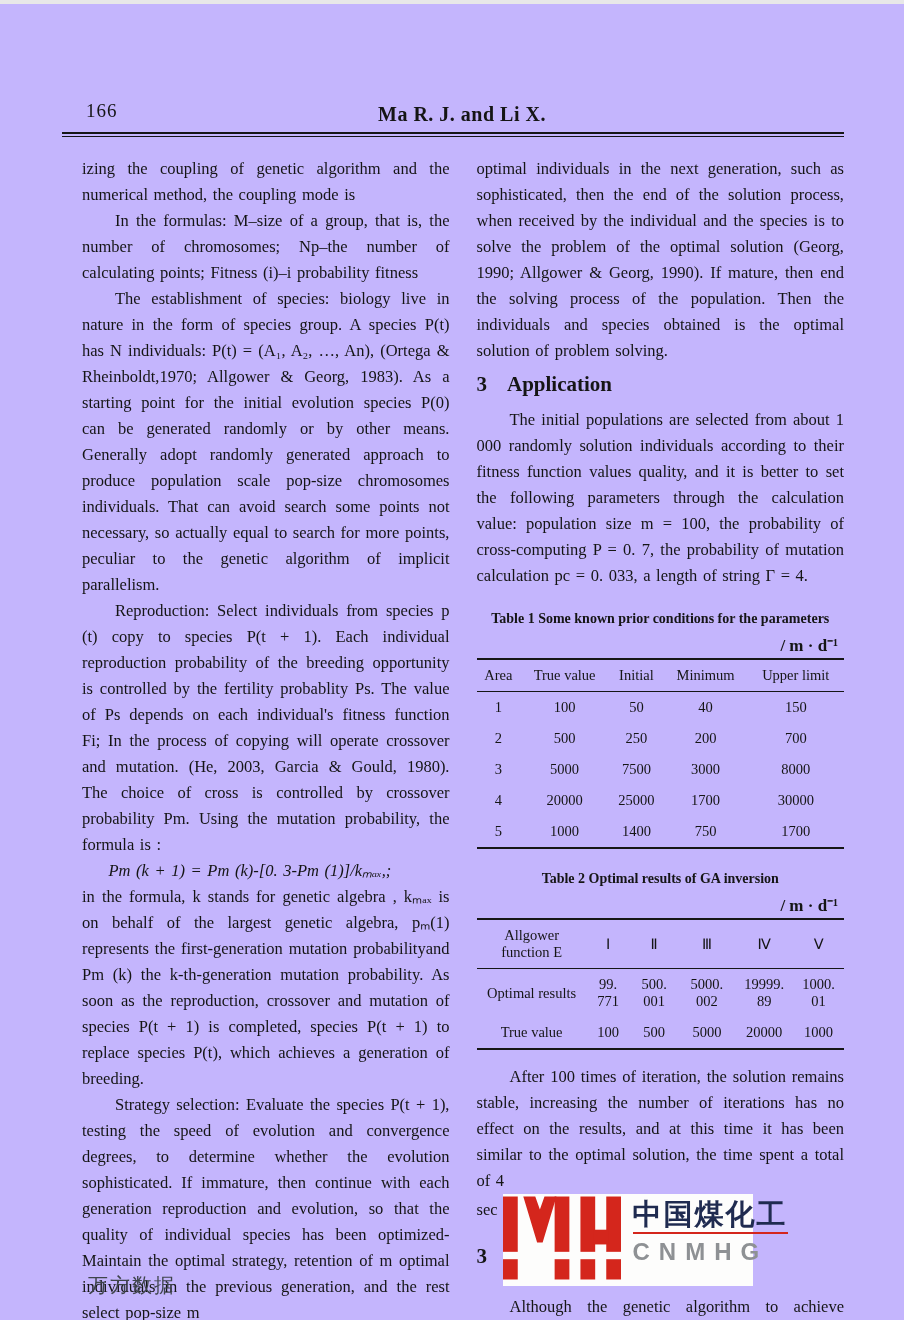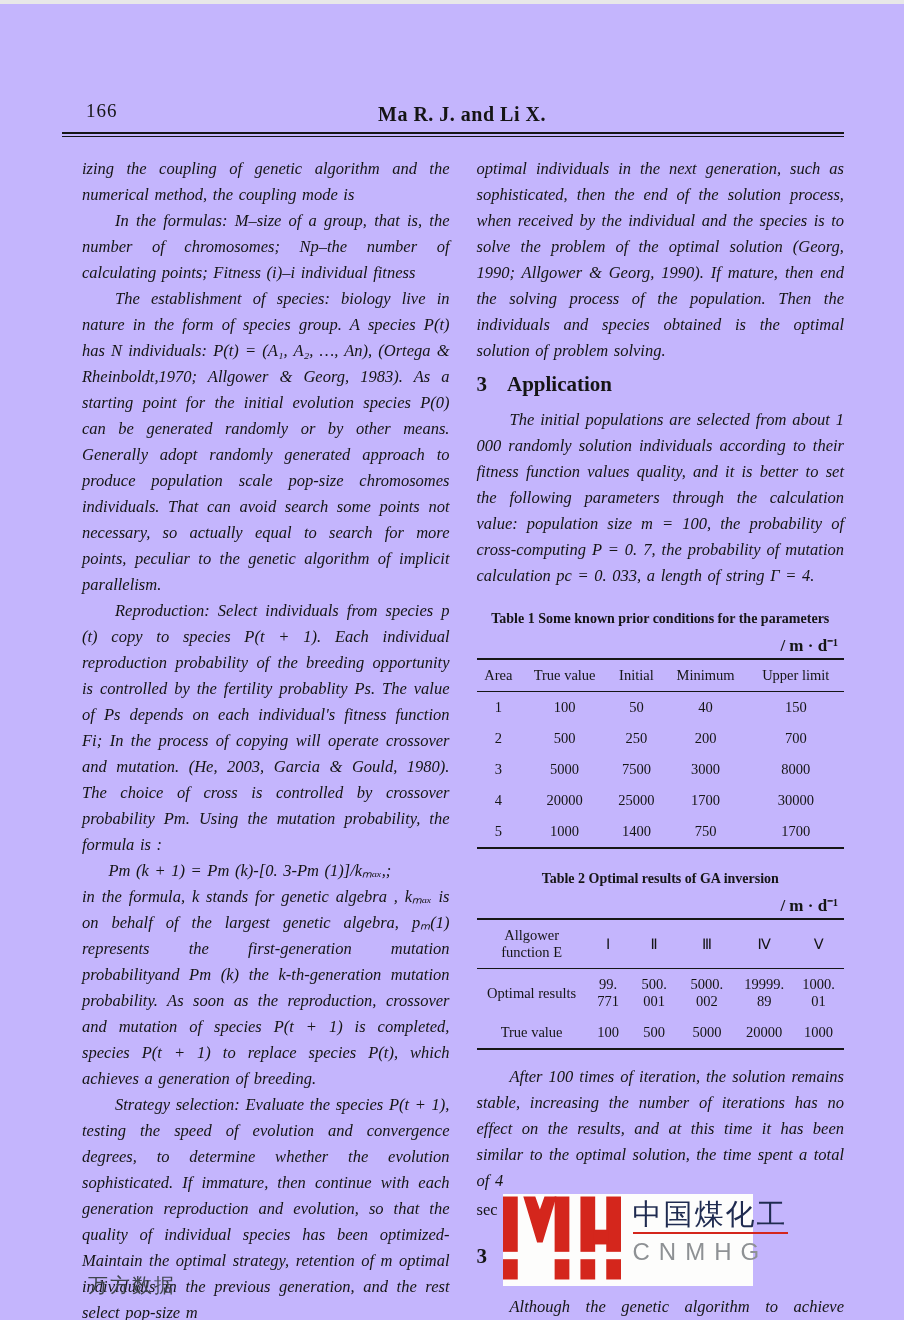--- a/index.html
+++ b/index.html
@@ -37,21 +37,20 @@
   .cols{
     position:absolute;top:152px;left:82px;width:762px;
     display:flex;gap:27px;
   }
   .col{flex:1 1 0;min-width:0;}
   .para{
     margin:0;
     font-size:16.5px;line-height:26px;
     text-align:justify;
     word-spacing:1.5px;
-    font-style:italic;
   }
   .ind{text-indent:2em;}
   .formula{text-indent:1.6em;font-style:italic;text-align:left;}
   
   .sechead{
     margin:8px 0 10px 0;
     font-size:21px;font-weight:bold;
     display:flex;align-items:baseline;
   }
   .secnum{margin-right:20px;}
@@ -95,21 +94,21 @@
   }
   .closing{margin-top:4px;}
   
   .watermark{
     position:absolute;left:26px;top:-2px;
     width:250px;height:92px;
     background:#fdfdfc;
     display:flex;align-items:flex-start;
   }
   .wm-glyph{width:118px;height:88px;flex:0 0 auto;}
-  .wm-text{margin-left:12px;padding-top:4px;}
+  .wm-text{margin-left:12px;padding-top:4px;font-weight:bold;}
   .wm-cn{
     font-family:"DejaVu Sans", sans-serif;
     font-size:29px;line-height:32px;
     letter-spacing:2px;
     color:#1f2b50;
     white-space:nowrap;
   }
   .wm-underline{height:0;border-bottom:2px solid #d4261c;margin-top:2px;}
   .wm-en{
     font-family:"Liberation Sans", sans-serif;
@@ -135,21 +134,21 @@
   <header class="pagehead">
     <span class="pageno">166</span>
     <span class="runhead">Ma R. J.  and Li X.</span>
   </header>
   <div class="rule"></div>
 
   <main class="cols">
 
     <section class="col">
       <p class="para">izing the coupling of genetic algorithm and the numerical method, the coupling mode is</p>
-        <p class="para ind">In the formulas: M–size of a group, that is, the number of chromosomes; Np–the number of calculating points; Fitness (i)–i individual fitness</p>
+        <p class="para ind">In the formulas: M–size of a group, that is, the number of chromosomes; Np–the number of calculating points; Fitness (i)–i probability fitness</p>
         <p class="para ind">The establishment of species: biology live in nature in the form of species group. A species P(t) has N individuals: P(t) = (A₁, A₂, …, An), (Ortega &amp; Rheinboldt,1970; Allgower &amp; Georg, 1983). As a starting point for the initial evolution species P(0) can be generated randomly or by other means. Generally adopt randomly generated approach to produce population scale pop-size chromosomes individuals. That can avoid search some points not necessary, so actually equal to search for more points, peculiar to the genetic algorithm of implicit parallelism.</p>
         <p class="para ind">Reproduction: Select individuals from species p (t) copy to species P(t + 1). Each individual reproduction probability of the breeding opportunity is controlled by the fertility probablity Ps. The value of Ps depends on each individual's fitness function Fi; In the process of copying will operate crossover and mutation. (He, 2003, Garcia &amp; Gould, 1980). The choice of cross is controlled by crossover probability Pm. Using the mutation probability, the formula is :</p>
         <p class="para formula">Pm (k + 1) = Pm (k)-[0. 3-Pm (1)]/kₘₐₓ,;</p>
         <p class="para">in the formula, k stands for genetic algebra , kₘₐₓ is on behalf of the largest genetic algebra, pₘ(1) represents the first-generation mutation probabilityand Pm (k) the k-th-generation mutation probability. As soon as the reproduction, crossover and mutation of species P(t + 1) is completed, species P(t + 1) to replace species P(t), which achieves a generation of breeding.</p>
         <p class="para ind">Strategy selection: Evaluate the species P(t + 1), testing the speed of evolution and convergence degrees, to determine whether the evolution sophisticated. If immature, then continue with each generation reproduction and evolution, so that the quality of individual species has been optimized-Maintain the optimal strategy, retention of m optimal individuals in the previous generation, and the rest select pop-size m</p>
     </section>
 
     <section class="col">
       <p class="para">optimal individuals in the next generation, such as sophisticated, then the end of the solution process, when received by the individual and the species is to solve the problem of the optimal solution (Georg, 1990; Allgower &amp; Georg, 1990). If mature, then end the solving process of the population. Then the individuals and species obtained is the optimal solution of problem solving.</p>
 

